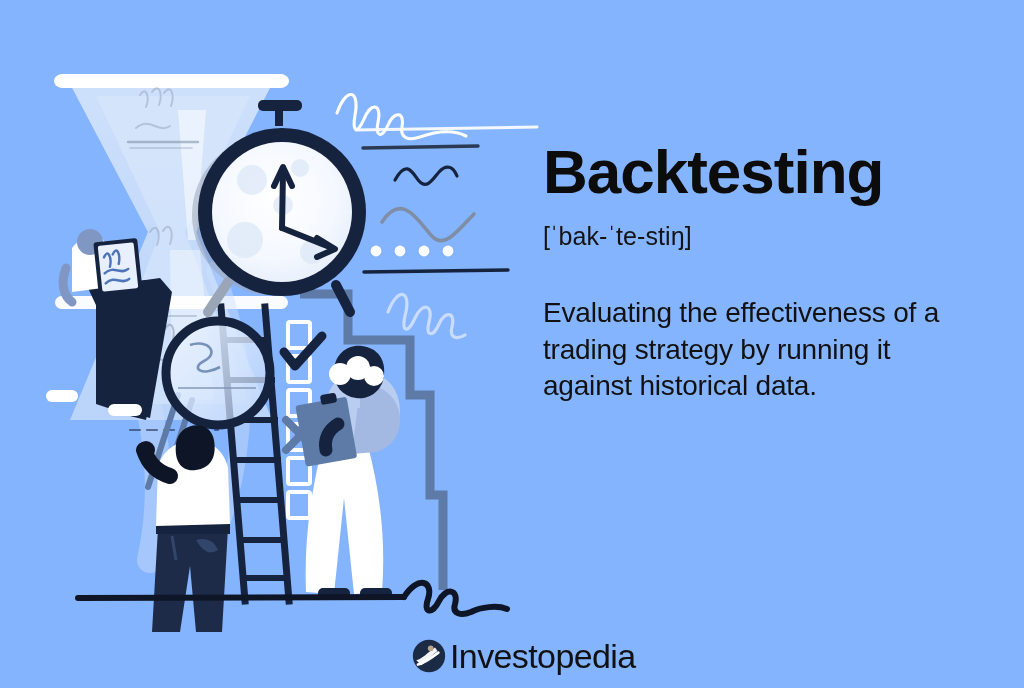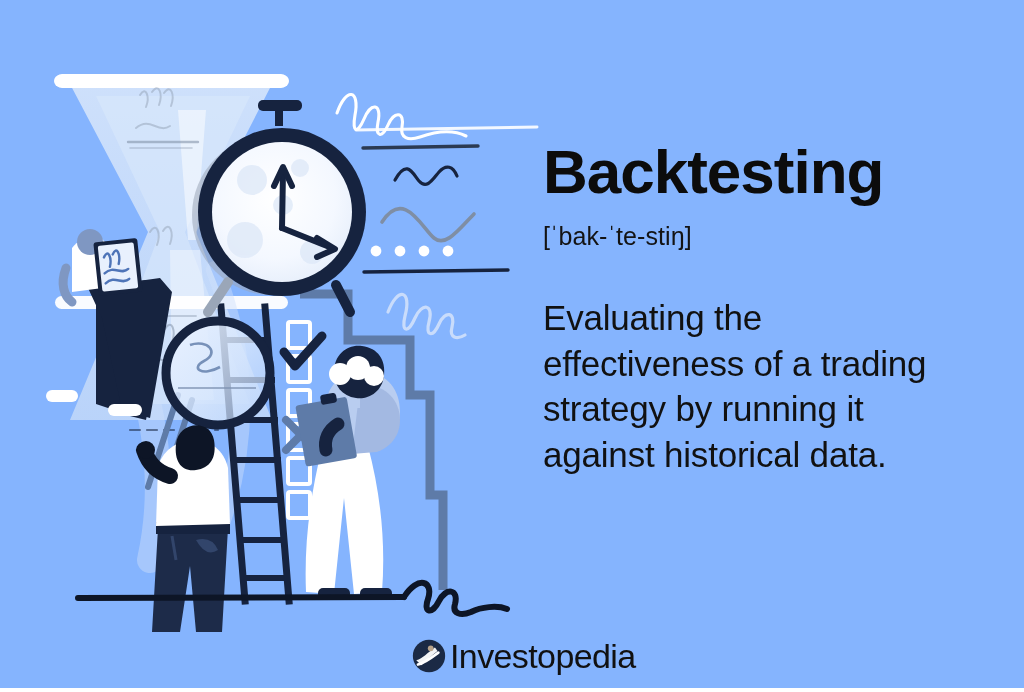--- a/index.html
+++ b/index.html
@@ -20,21 +20,21 @@
   }
   #term{
     font-size:62px;font-weight:700;color:#0c0c0c;
     letter-spacing:-1px;line-height:1.04;margin:0;
   }
   #pron{
     font-size:25px;color:#131313;
     margin:18px 0 0 0;letter-spacing:.1px;
   }
   #definition{
-    font-size:35px;color:#111;line-height:1.30;
+    font-size:28px;color:#111;line-height:1.30;
     margin:44px 0 0 0;max-width:420px;letter-spacing:-.2px;
   }
 
   
   #logo{
     position:absolute;left:412px;top:639px;
     display:flex;align-items:flex-end;gap:4px;
   }
   #logo-mark{width:34px;height:34px;display:block;}
   #logo-word{

